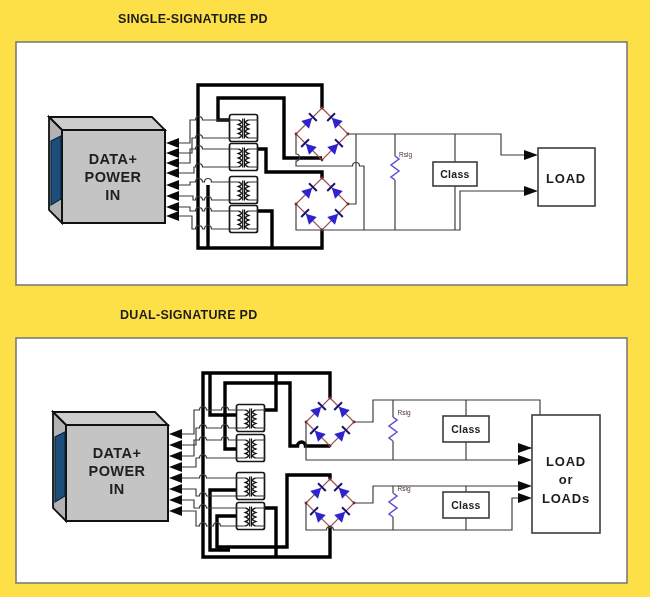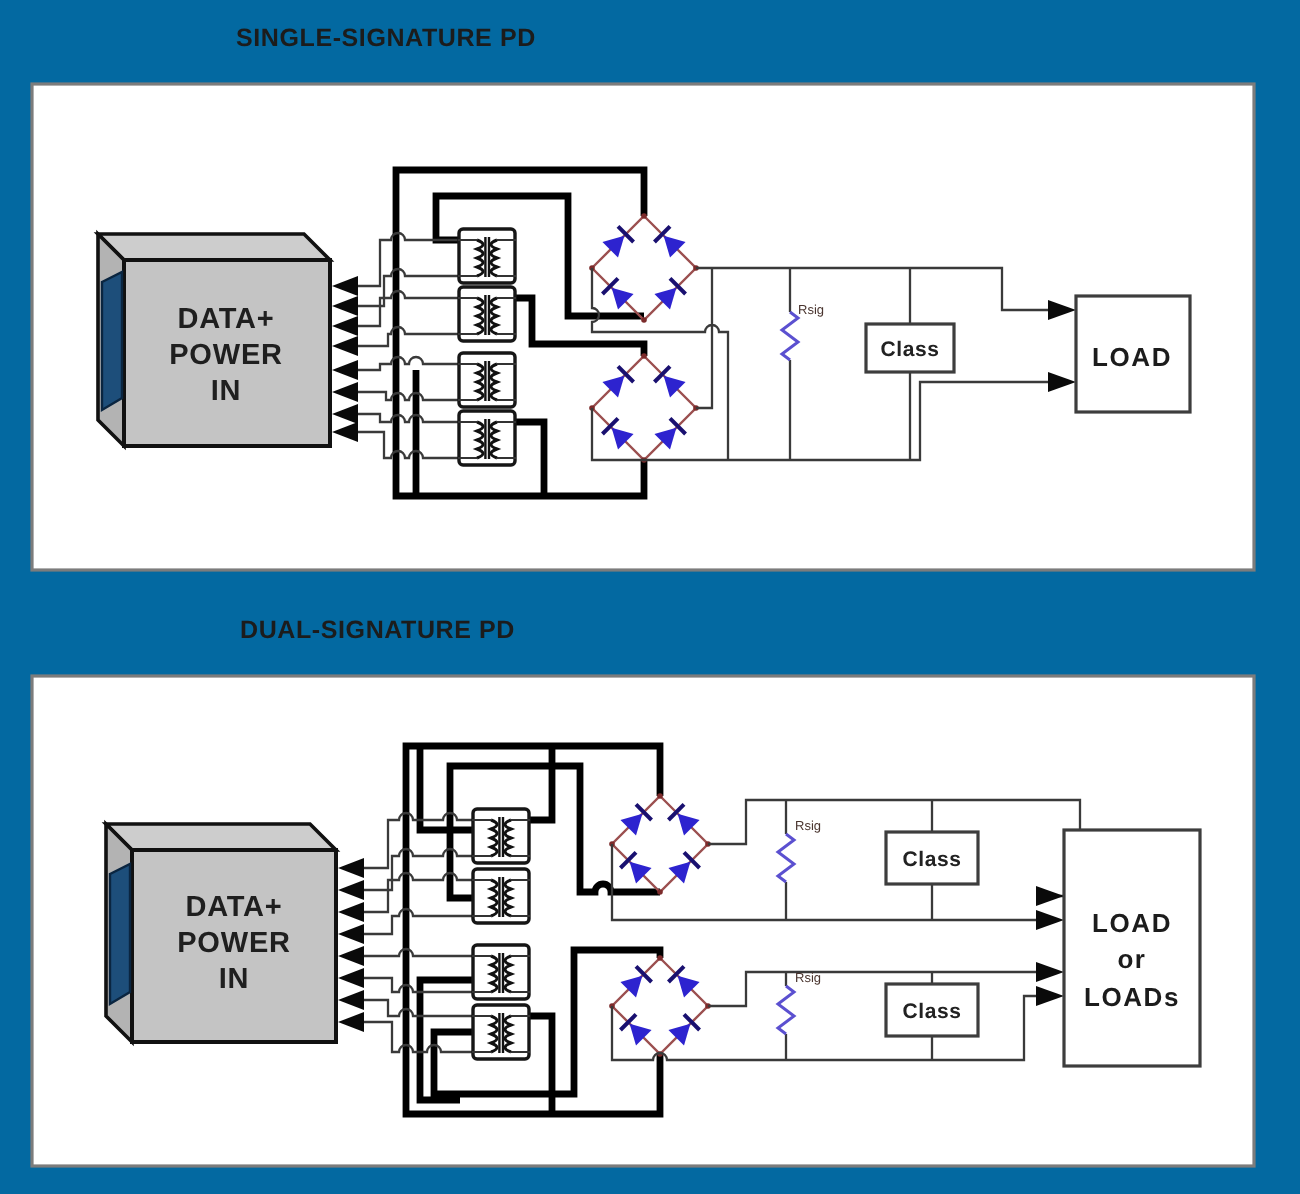--- a/index.html
+++ b/index.html
@@ -1,16 +1,16 @@
 <!DOCTYPE html>
 <html><head>
 <meta charset="utf-8">
 <style>
   html,body{margin:0;padding:0;background:#ffffff;}
-  .stage{position:relative;width:650px;height:597px;background:#0369a1;font-family:"Liberation Sans",sans-serif;}
+  .stage{position:relative;width:650px;height:597px;background:#fde047;font-family:"Liberation Sans",sans-serif;}
   svg{display:block;}
   .panel{fill:#ffffff;stroke:#7c7c7c;stroke-width:1.6;}
   .wire{stroke:#3a3a3a;stroke-width:1.15;fill:none;}
   .thick{stroke:#000000;stroke-width:3.4;fill:none;stroke-linejoin:miter;}
   .title-text{font-size:12.5px;font-weight:bold;fill:#1c1c1c;letter-spacing:.3px;}
   .src-text{font-size:14.5px;font-weight:bold;fill:#1f1f1f;letter-spacing:.4px;text-anchor:middle;}
   .load-text{font-size:13px;font-weight:bold;fill:#1c1c1c;letter-spacing:.8px;text-anchor:middle;}
   .class-text{font-size:10.5px;font-weight:bold;fill:#222222;letter-spacing:.3px;text-anchor:middle;}
   .rsig-text{font-size:6.5px;fill:#4a352f;}
   .box{fill:#ffffff;stroke:#3d3d3d;stroke-width:1.6;}

